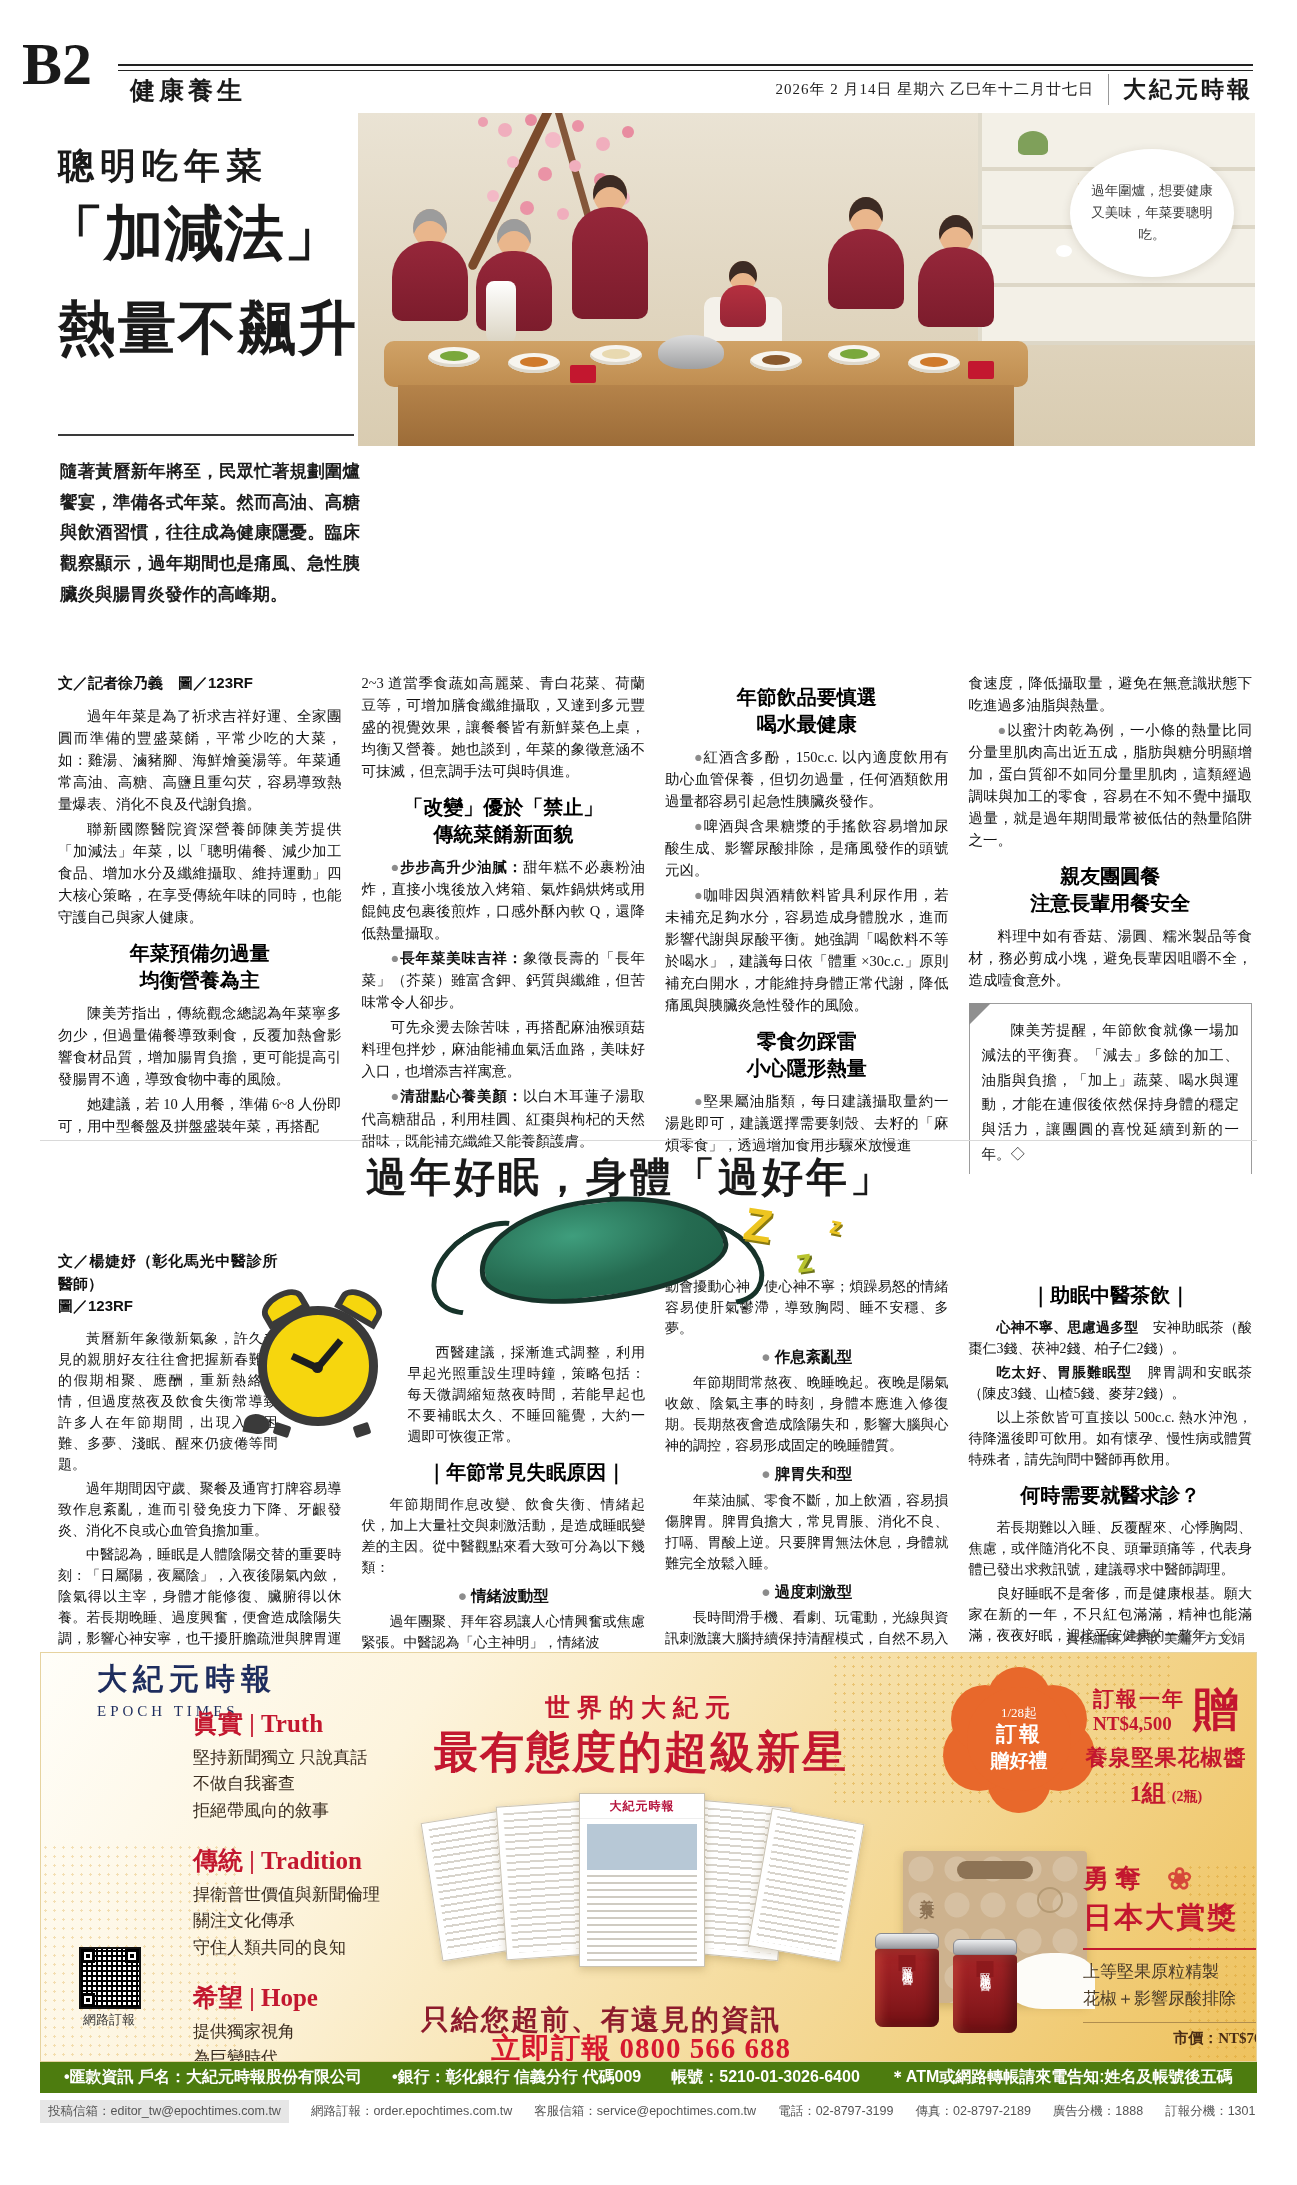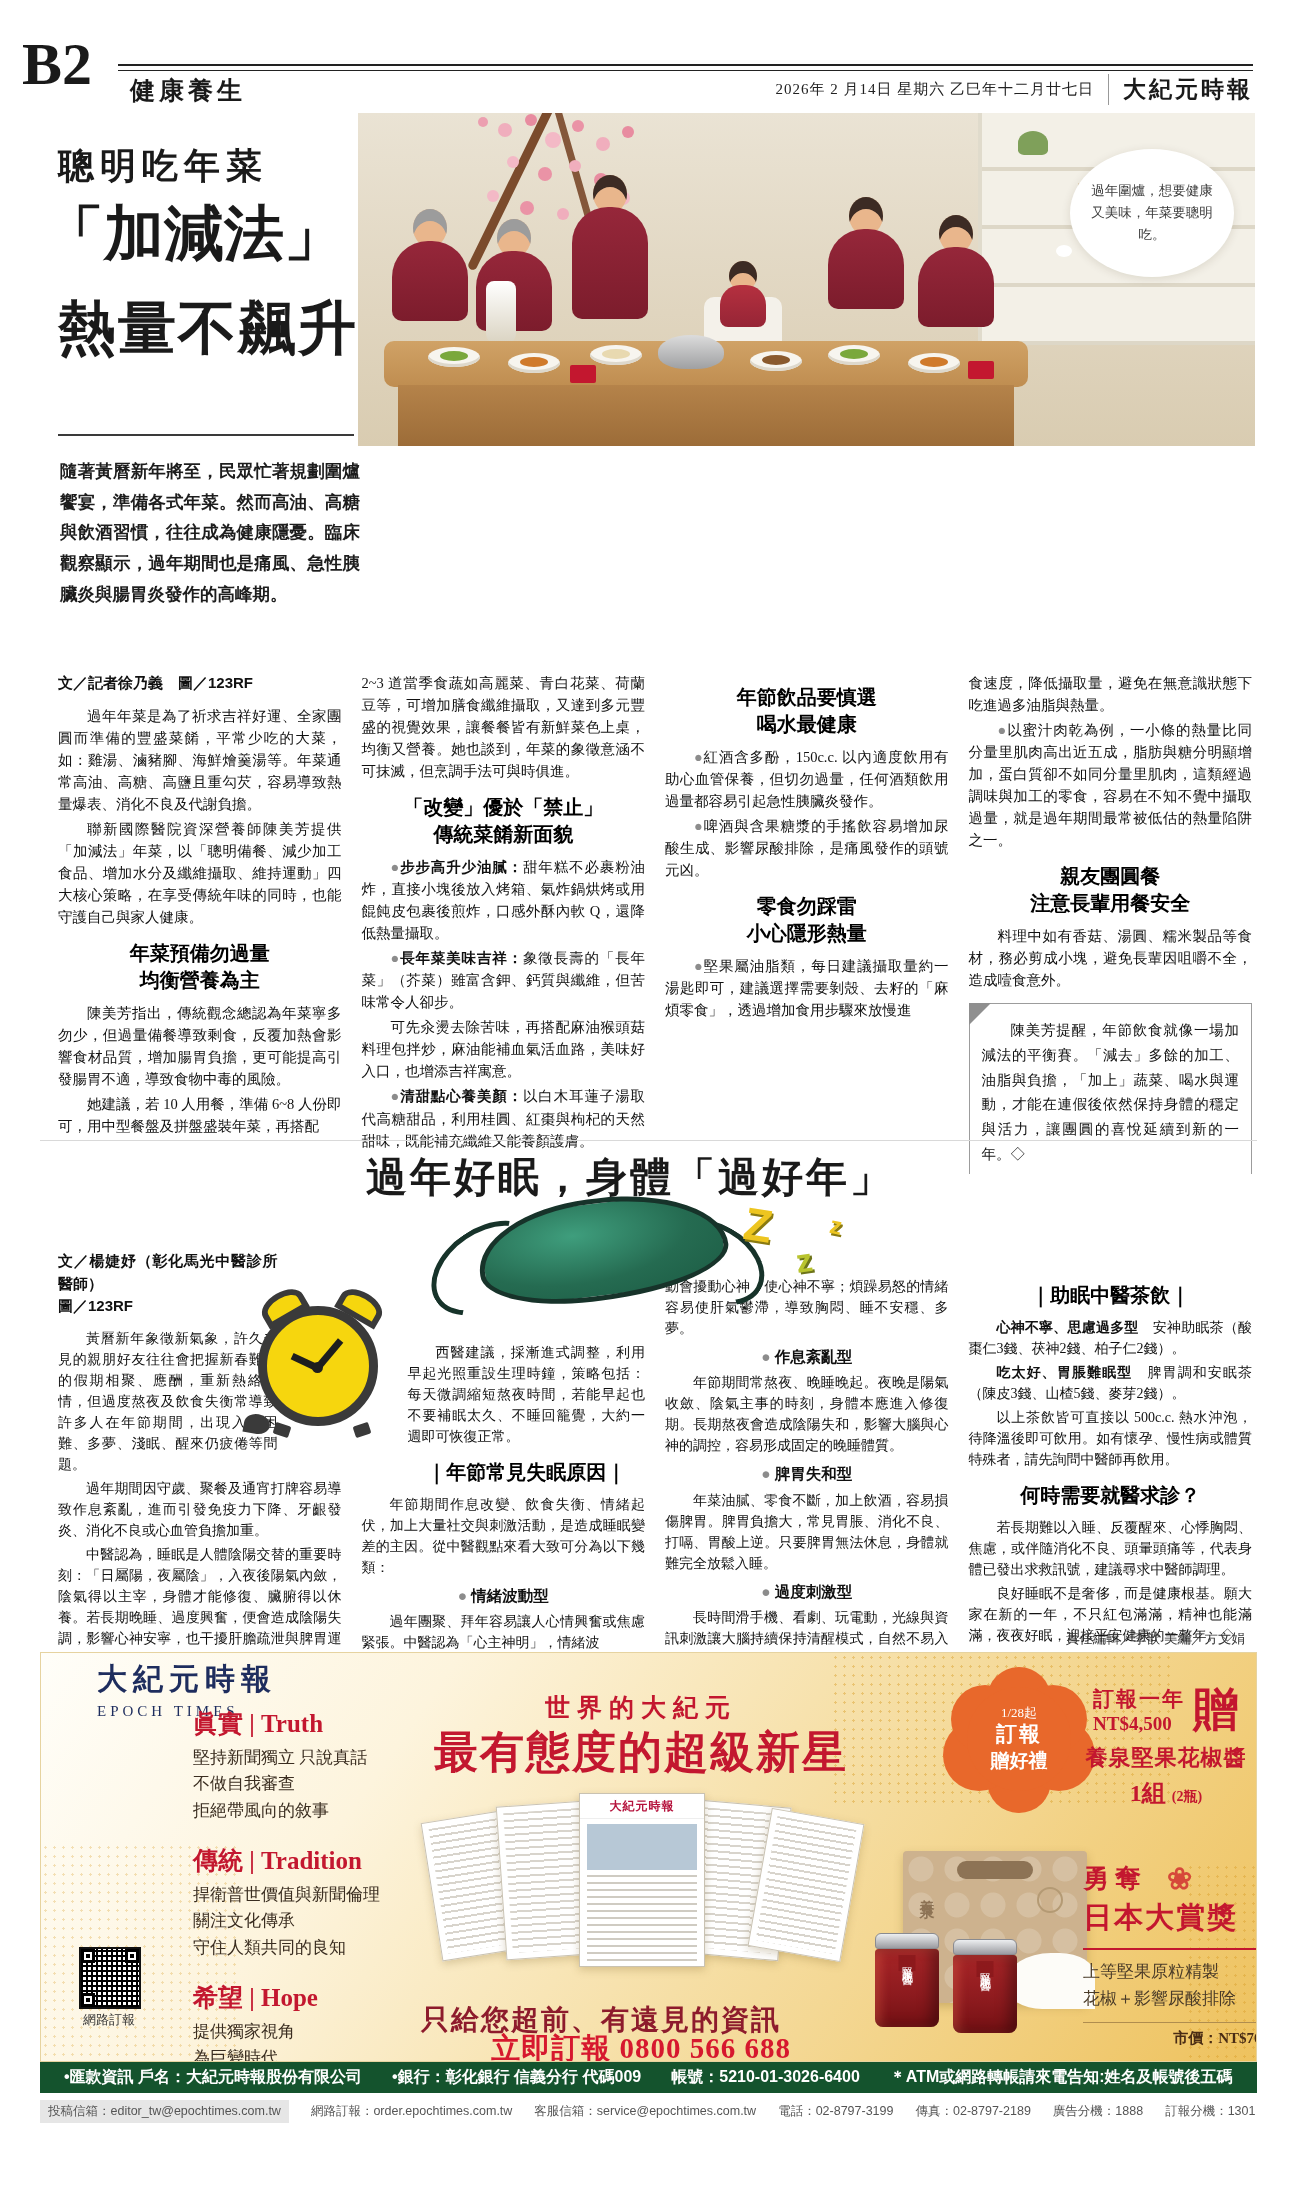--- a/index.html
+++ b/index.html
@@ -214,21 +214,21 @@
   .jar{position:absolute;width:64px;z-index:6;}
   .jar1{left:834px;top:280px;} .jar2{left:912px;top:286px;}
   .jar .lid{height:16px;background:linear-gradient(#eceef0,#9b9ca1);border-radius:6px 6px 3px 3px;
             border:1px solid #8a8b90;box-sizing:border-box;}
   .jar .jbody{height:78px;background:linear-gradient(180deg,#a82527 0%,#8c1a1e 60%,#731013 100%);
             border-radius:4px 4px 8px 8px;position:relative;
             box-shadow:inset -8px 0 14px rgba(0,0,0,.35),inset 6px 2px 10px rgba(255,120,90,.3);}
   .jar .lbl{position:absolute;left:50%;top:6px;transform:translateX(-50%);writing-mode:vertical-rl;
             color:#fff;font-size:11px;letter-spacing:2px;background:rgba(120,15,20,.45);padding:3px 1px;}
   
-  .pay{position:absolute;left:40px;right:40px;top:2062px;height:31px;background:#14532d;color:#fff;
+  .pay{position:absolute;left:40px;right:40px;top:2062px;height:31px;background:#4d7c0f;color:#fff;
        display:flex;align-items:center;gap:30px;padding:0 24px;box-sizing:border-box;
        font-family:"Liberation Sans",sans-serif;font-weight:700;font-size:16px;white-space:nowrap;overflow:hidden;}
   .foot{position:absolute;left:40px;right:40px;top:2100px;display:flex;align-items:center;gap:22px;
         font-family:"Liberation Sans",sans-serif;font-size:12.5px;color:#555;white-space:nowrap;overflow:hidden;}
   .foot .f0{background:#e6e6e6;padding:3px 8px;}
 </style>
 </head>
 <body>
 
 <div id="page">
@@ -311,20 +311,21 @@
         <div class="blk-b"><span class="blead"><span class="dot">●</span>步步高升少油膩：</span>甜年糕不必裹粉油炸，直接小塊後放入烤箱、氣炸鍋烘烤或用餛飩皮包裹後煎炸，口感外酥內軟 Q，還降低熱量攝取。</div>
         <div class="blk-b"><span class="blead"><span class="dot">●</span>長年菜美味吉祥：</span>象徵長壽的「長年菜」（芥菜）雖富含鉀、鈣質與纖維，但苦味常令人卻步。</div>
         <div class="blk-p">可先汆燙去除苦味，再搭配麻油猴頭菇料理包拌炒，麻油能補血氣活血路，美味好入口，也增添吉祥寓意。</div>
         <div class="blk-b"><span class="blead"><span class="dot">●</span>清甜點心養美顏：</span>以白木耳蓮子湯取代高糖甜品，利用桂圓、紅棗與枸杞的天然甜味，既能補充纖維又能養顏護膚。</div>
       </div>
     <div class="col">
         <div class="blk-h">年節飲品要慎選
 喝水最健康</div>
         <div class="blk-p"><span class="dot">●</span>紅酒含多酚，150c.c. 以內適度飲用有助心血管保養，但切勿過量，任何酒類飲用過量都容易引起急性胰臟炎發作。</div>
         <div class="blk-p"><span class="dot">●</span>啤酒與含果糖漿的手搖飲容易增加尿酸生成、影響尿酸排除，是痛風發作的頭號元凶。</div>
+        <div class="blk-p"><span class="dot">●</span>咖啡因與酒精飲料皆具利尿作用，若未補充足夠水分，容易造成身體脫水，進而影響代謝與尿酸平衡。她強調「喝飲料不等於喝水」，建議每日依「體重 ×30c.c.」原則補充白開水，才能維持身體正常代謝，降低痛風與胰臟炎急性發作的風險。</div>
         <div class="blk-h">零食勿踩雷
 小心隱形熱量</div>
         <div class="blk-p"><span class="dot">●</span>堅果屬油脂類，每日建議攝取量約一湯匙即可，建議選擇需要剝殼、去籽的「麻煩零食」，透過增加食用步驟來放慢進</div>
       </div>
     <div class="col">
         <div class="blk-p ni">食速度，降低攝取量，避免在無意識狀態下吃進過多油脂與熱量。</div>
         <div class="blk-p"><span class="dot">●</span>以蜜汁肉乾為例，一小條的熱量比同分量里肌肉高出近五成，脂肪與糖分明顯增加，蛋白質卻不如同分量里肌肉，這類經過調味與加工的零食，容易在不知不覺中攝取過量，就是過年期間最常被低估的熱量陷阱之一。</div>
         <div class="blk-h">親友團圓餐
 注意長輩用餐安全</div>
         <div class="blk-p">料理中如有香菇、湯圓、糯米製品等食材，務必剪成小塊，避免長輩因咀嚼不全，造成噎食意外。</div>

